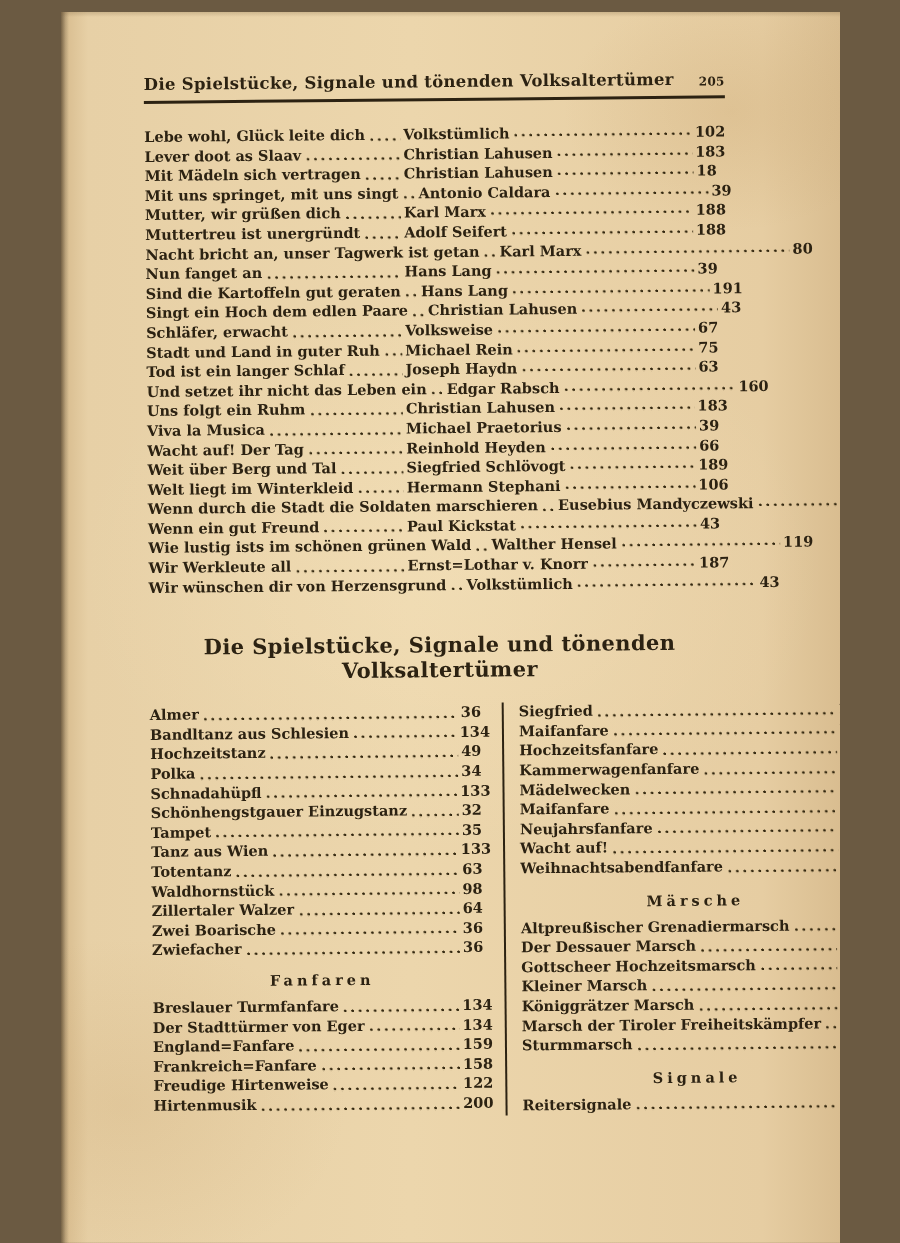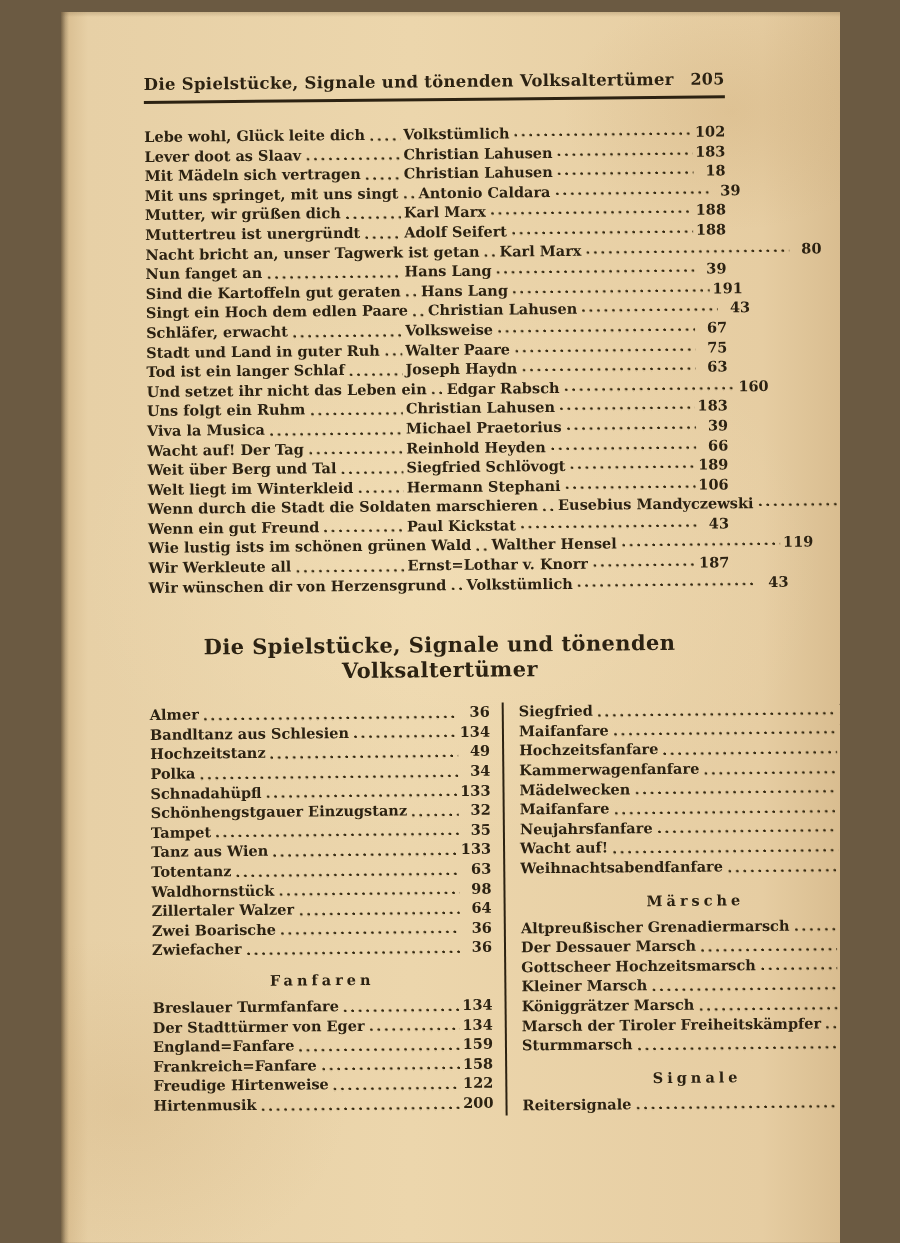--- a/index.html
+++ b/index.html
@@ -20,29 +20,29 @@
     background:linear-gradient(90deg,rgba(38,27,13,.55),rgba(38,27,13,.18) 55%,transparent);z-index:5;}
   .edge-bottom{position:absolute;left:0;right:0;bottom:0;height:13px;z-index:5;
     background:linear-gradient(0deg,#0d0a06 0 58%,#3f3019 78%,rgba(63,48,25,.25) 90%,transparent);}
   .edge-top{position:absolute;left:0;right:0;top:0;height:5px;z-index:5;
     background:linear-gradient(180deg,rgba(120,95,60,.25),transparent);}
 
   .content{position:absolute;inset:0;transform:rotate(-0.55deg);transform-origin:50% 50%;}
 
   .header{margin:60px 110px 0 88px;display:flex;justify-content:space-between;align-items:flex-end;
     border-bottom:3px solid #2c2212;padding-bottom:7px;font-size:16.5px;letter-spacing:.3px;}
-  .header .pageno{font-size:16px;}
+  .header .pageno{font-size:12px;}
 
   .index{margin:24px 110px 0 88px;font-size:14.5px;}
   .row{display:flex;align-items:baseline;height:19.6px;white-space:nowrap;}
   .lead{flex:1;align-self:flex-end;height:4px;margin:0 3px 4px 5px;min-width:12px;
     background-image:radial-gradient(circle at 1.6px 1.8px,#33270f 1.15px,transparent 1.5px);
     background-size:7.5px 4px;background-repeat:repeat-x;}
   .comp{width:322px;flex:none;display:flex;align-items:baseline;}
-  .num{min-width:29px;text-align:right;flex:none;}
+  .num{min-width:29px;text-align:left;flex:none;}
 
   .section-title{margin:37px 110px 0 88px;text-align:center;font-size:21px;letter-spacing:.4px;}
 
   .cols{display:flex;margin:21px 110px 0 88px;font-size:14.5px;}
   .col-left{width:352px;flex:none;padding-right:12px;box-sizing:border-box;}
   .col-right{flex:1;border-left:2px solid #2c2212;padding-left:15px;}
   .subhead{text-align:center;letter-spacing:4px;margin:12px 0 9px;font-size:14.5px;}
   .col-right .subhead{margin-top:14px;}
 </style>
 </head>
@@ -165,21 +165,21 @@
             <span>Volksweise</span>
             <span class="lead"></span>
             <span class="num">67</span>
           </span>
         </div>
 
         <div class="row">
           <span>Stadt und Land in guter Ruh</span>
           <span class="lead"></span>
           <span class="comp">
-            <span>Walter Paare</span>
+            <span>Michael Rein</span>
             <span class="lead"></span>
             <span class="num">75</span>
           </span>
         </div>
 
         <div class="row">
           <span>Tod ist ein langer Schlaf</span>
           <span class="lead"></span>
           <span class="comp">
             <span>Joseph Haydn</span>

